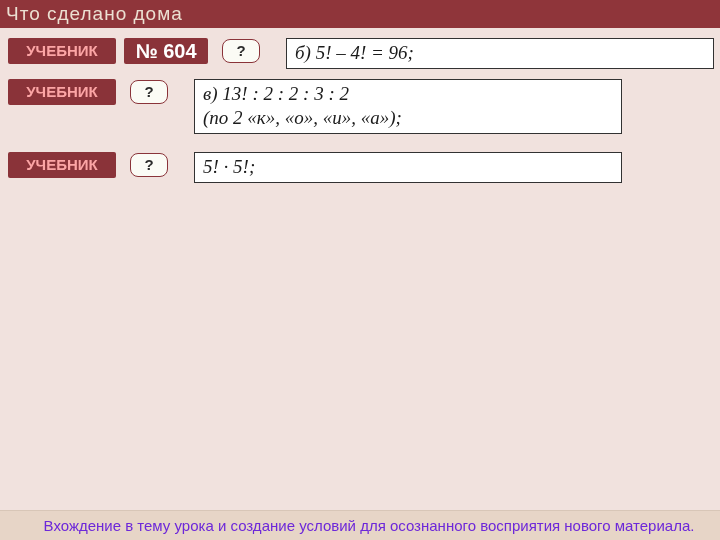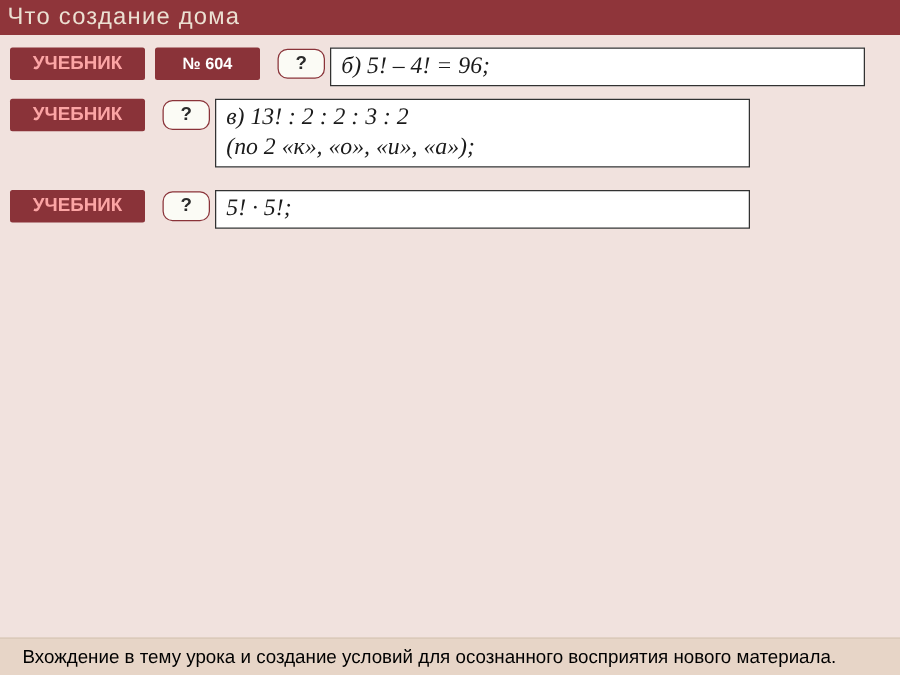--- a/index.html
+++ b/index.html
@@ -34,21 +34,21 @@
     height: 26px;
     line-height: 26px;
     text-align: center;
     width: 108px;
     border-radius: 2px;
   }
   .badge-num {
     background: #8a3339;
     color: #fff;
     font-weight: bold;
-    font-size: 13px;
+    font-size: 20px;
     height: 26px;
     line-height: 26px;
     text-align: center;
     width: 84px;
     border-radius: 2px;
     margin-left: 8px;
   }
   .help-btn {
     margin-left: 14px;
     width: 38px;
@@ -58,50 +58,51 @@
     background: #fbfbf5;
     color: #2b2b2b;
     font-weight: bold;
     font-size: 15px;
     text-align: center;
     line-height: 22px;
     margin-top: 1px;
     cursor: pointer;
   }
   .answer-box {
-    margin-left: 4px;
+    margin-left: 26px;
     width: 428px;
     min-height: 28px;
     border: 1px solid #323232;
     background: #ffffff;
     padding: 2px 8px 3px 8px;
     font-family: "Times New Roman", serif;
     font-style: italic;
     font-size: 19px;
     color: #1b1b1b;
     line-height: 24px;
   }
   .footer-bar {
     position: absolute;
     left: 0;
     bottom: 0;
     width: 100%;
     height: 30px;
     background: #e7d5c7;
-    color: #000000;
+    color: #6d28d9;
     font-size: 15px;
     line-height: 30px;
     padding-left: 18px;
     border-top: 1px solid #d8c6b7;
+    text-align: center;
   }
 </style>
 </head>
 <body>
 
-<div class="title-bar">Что  создание  дома</div>
+<div class="title-bar">Что  сделано  дома</div>
 
 <div class="row">
   <div class="badge-src">УЧЕБНИК</div>
   <div class="badge-num">№ 604</div>
   <div class="help-btn">?</div>
   <div class="answer-box">
     <span>б) 5! – 4! = 96;</span>
   </div>
 </div>
 

